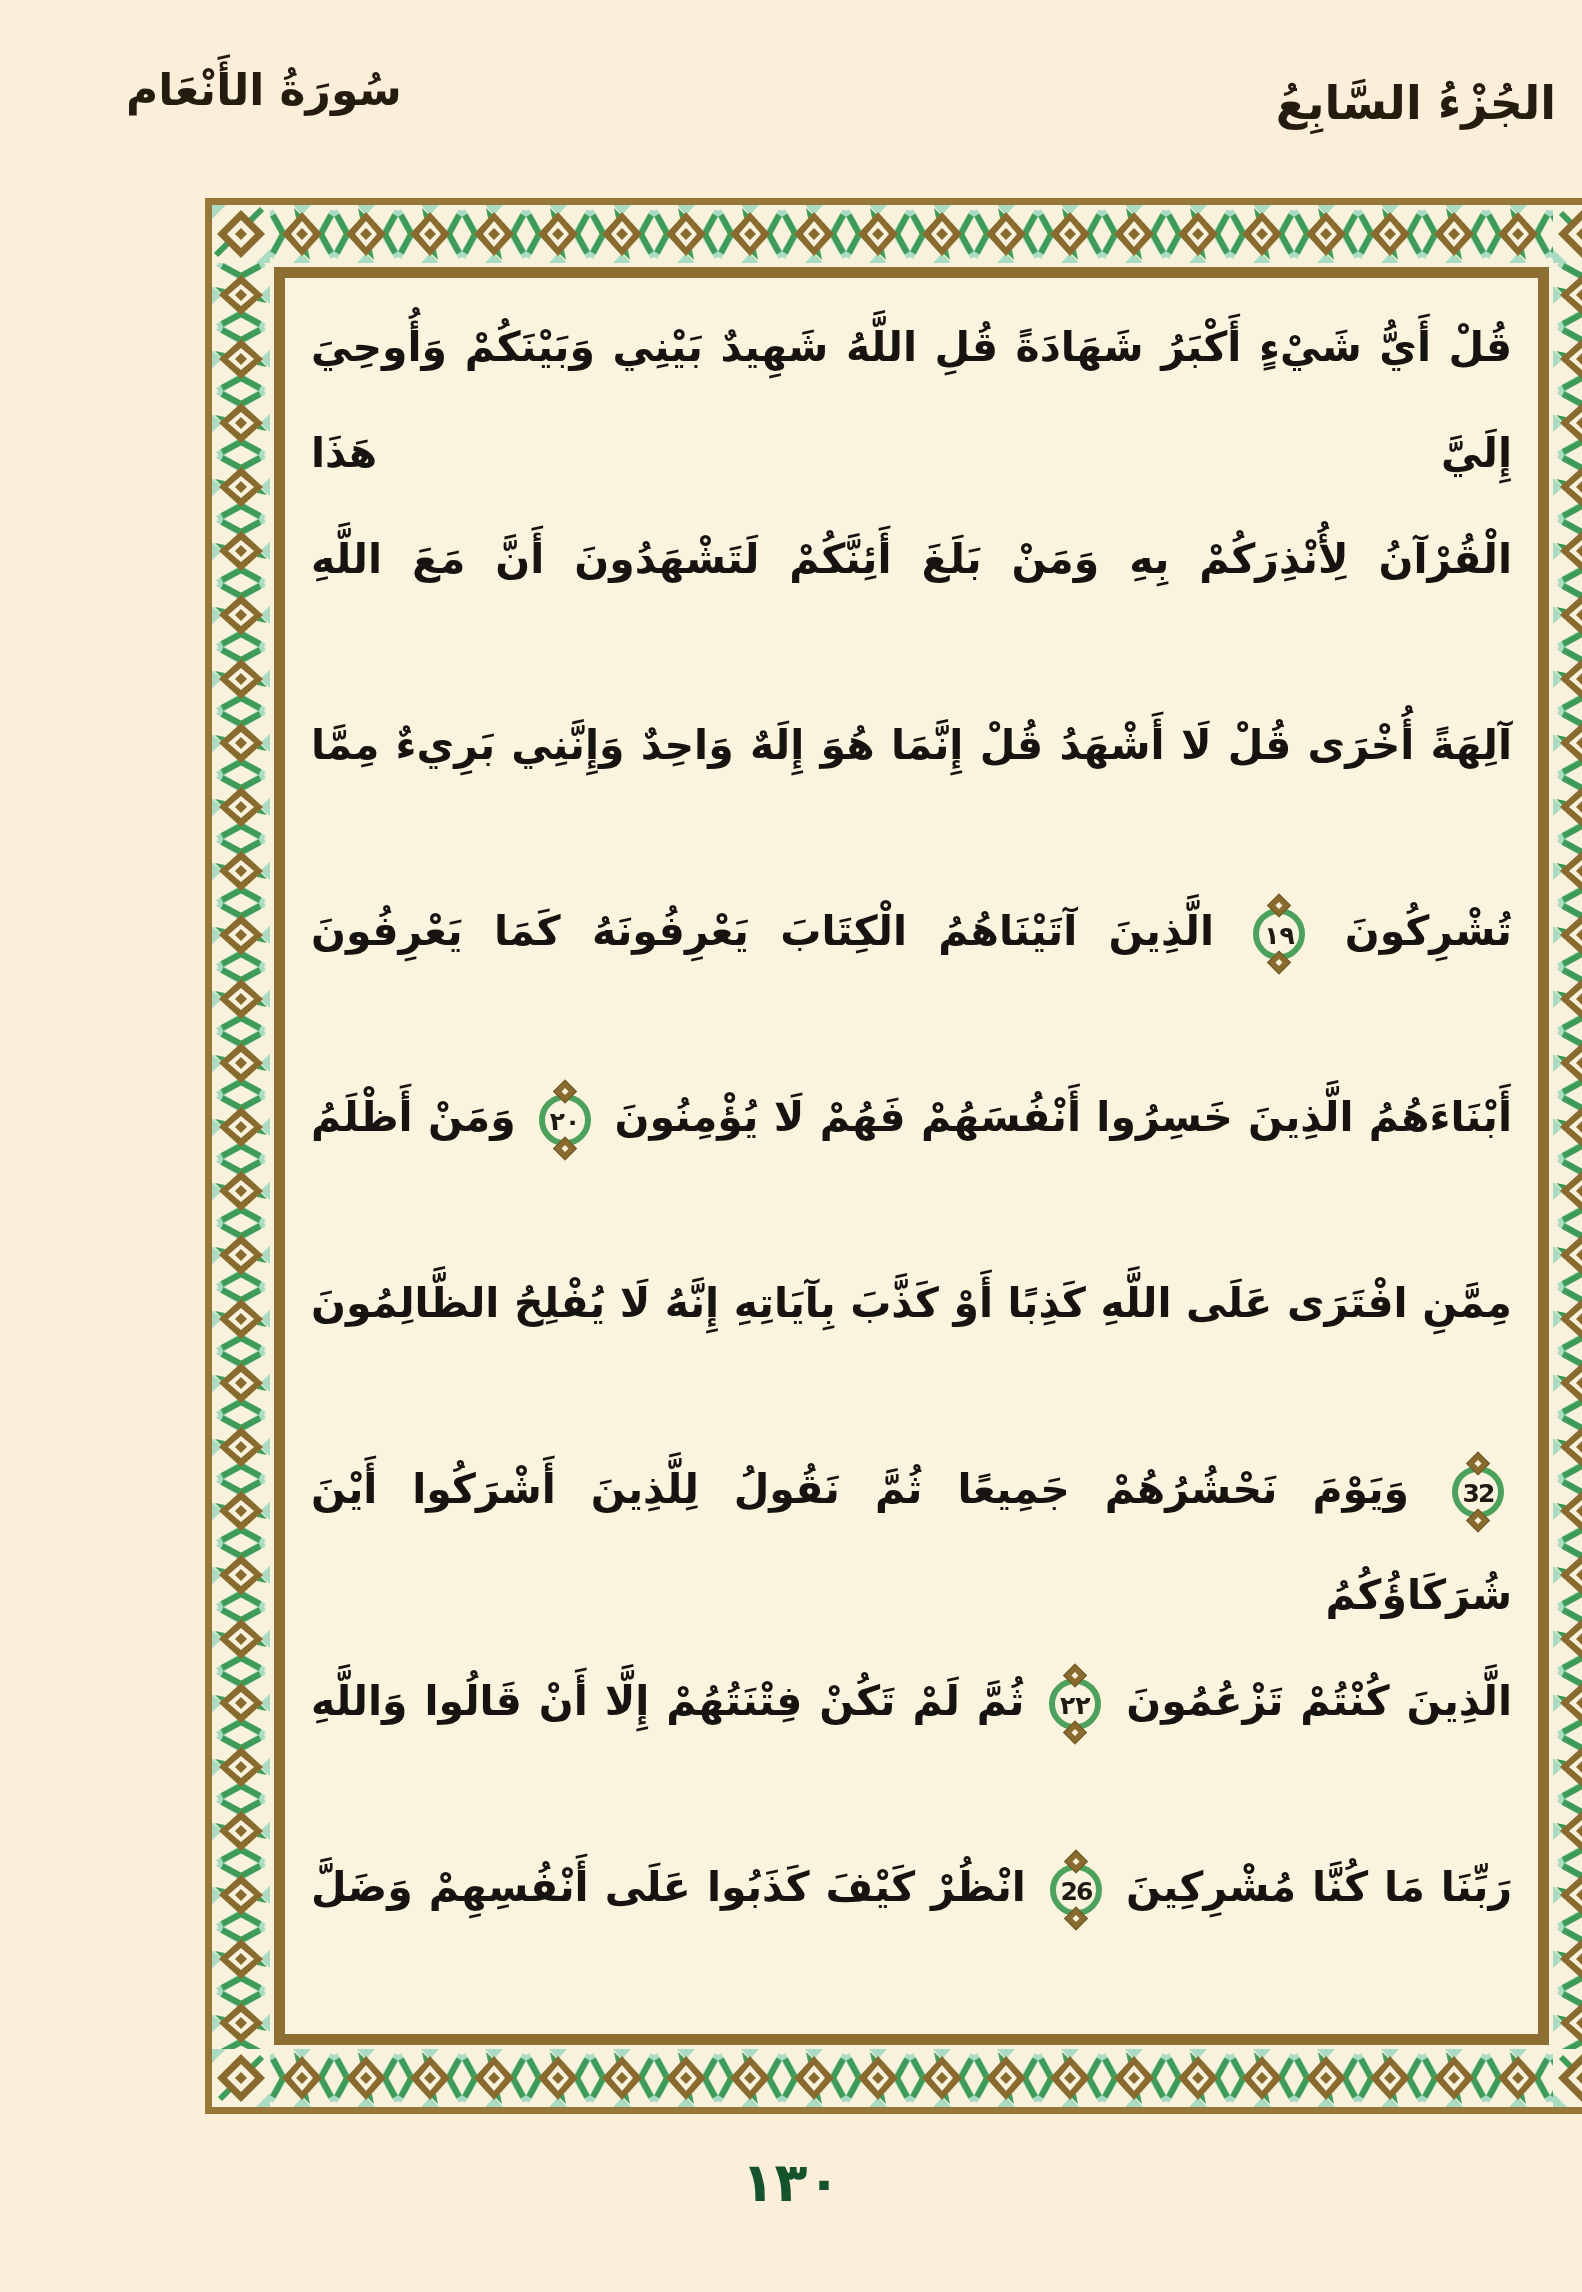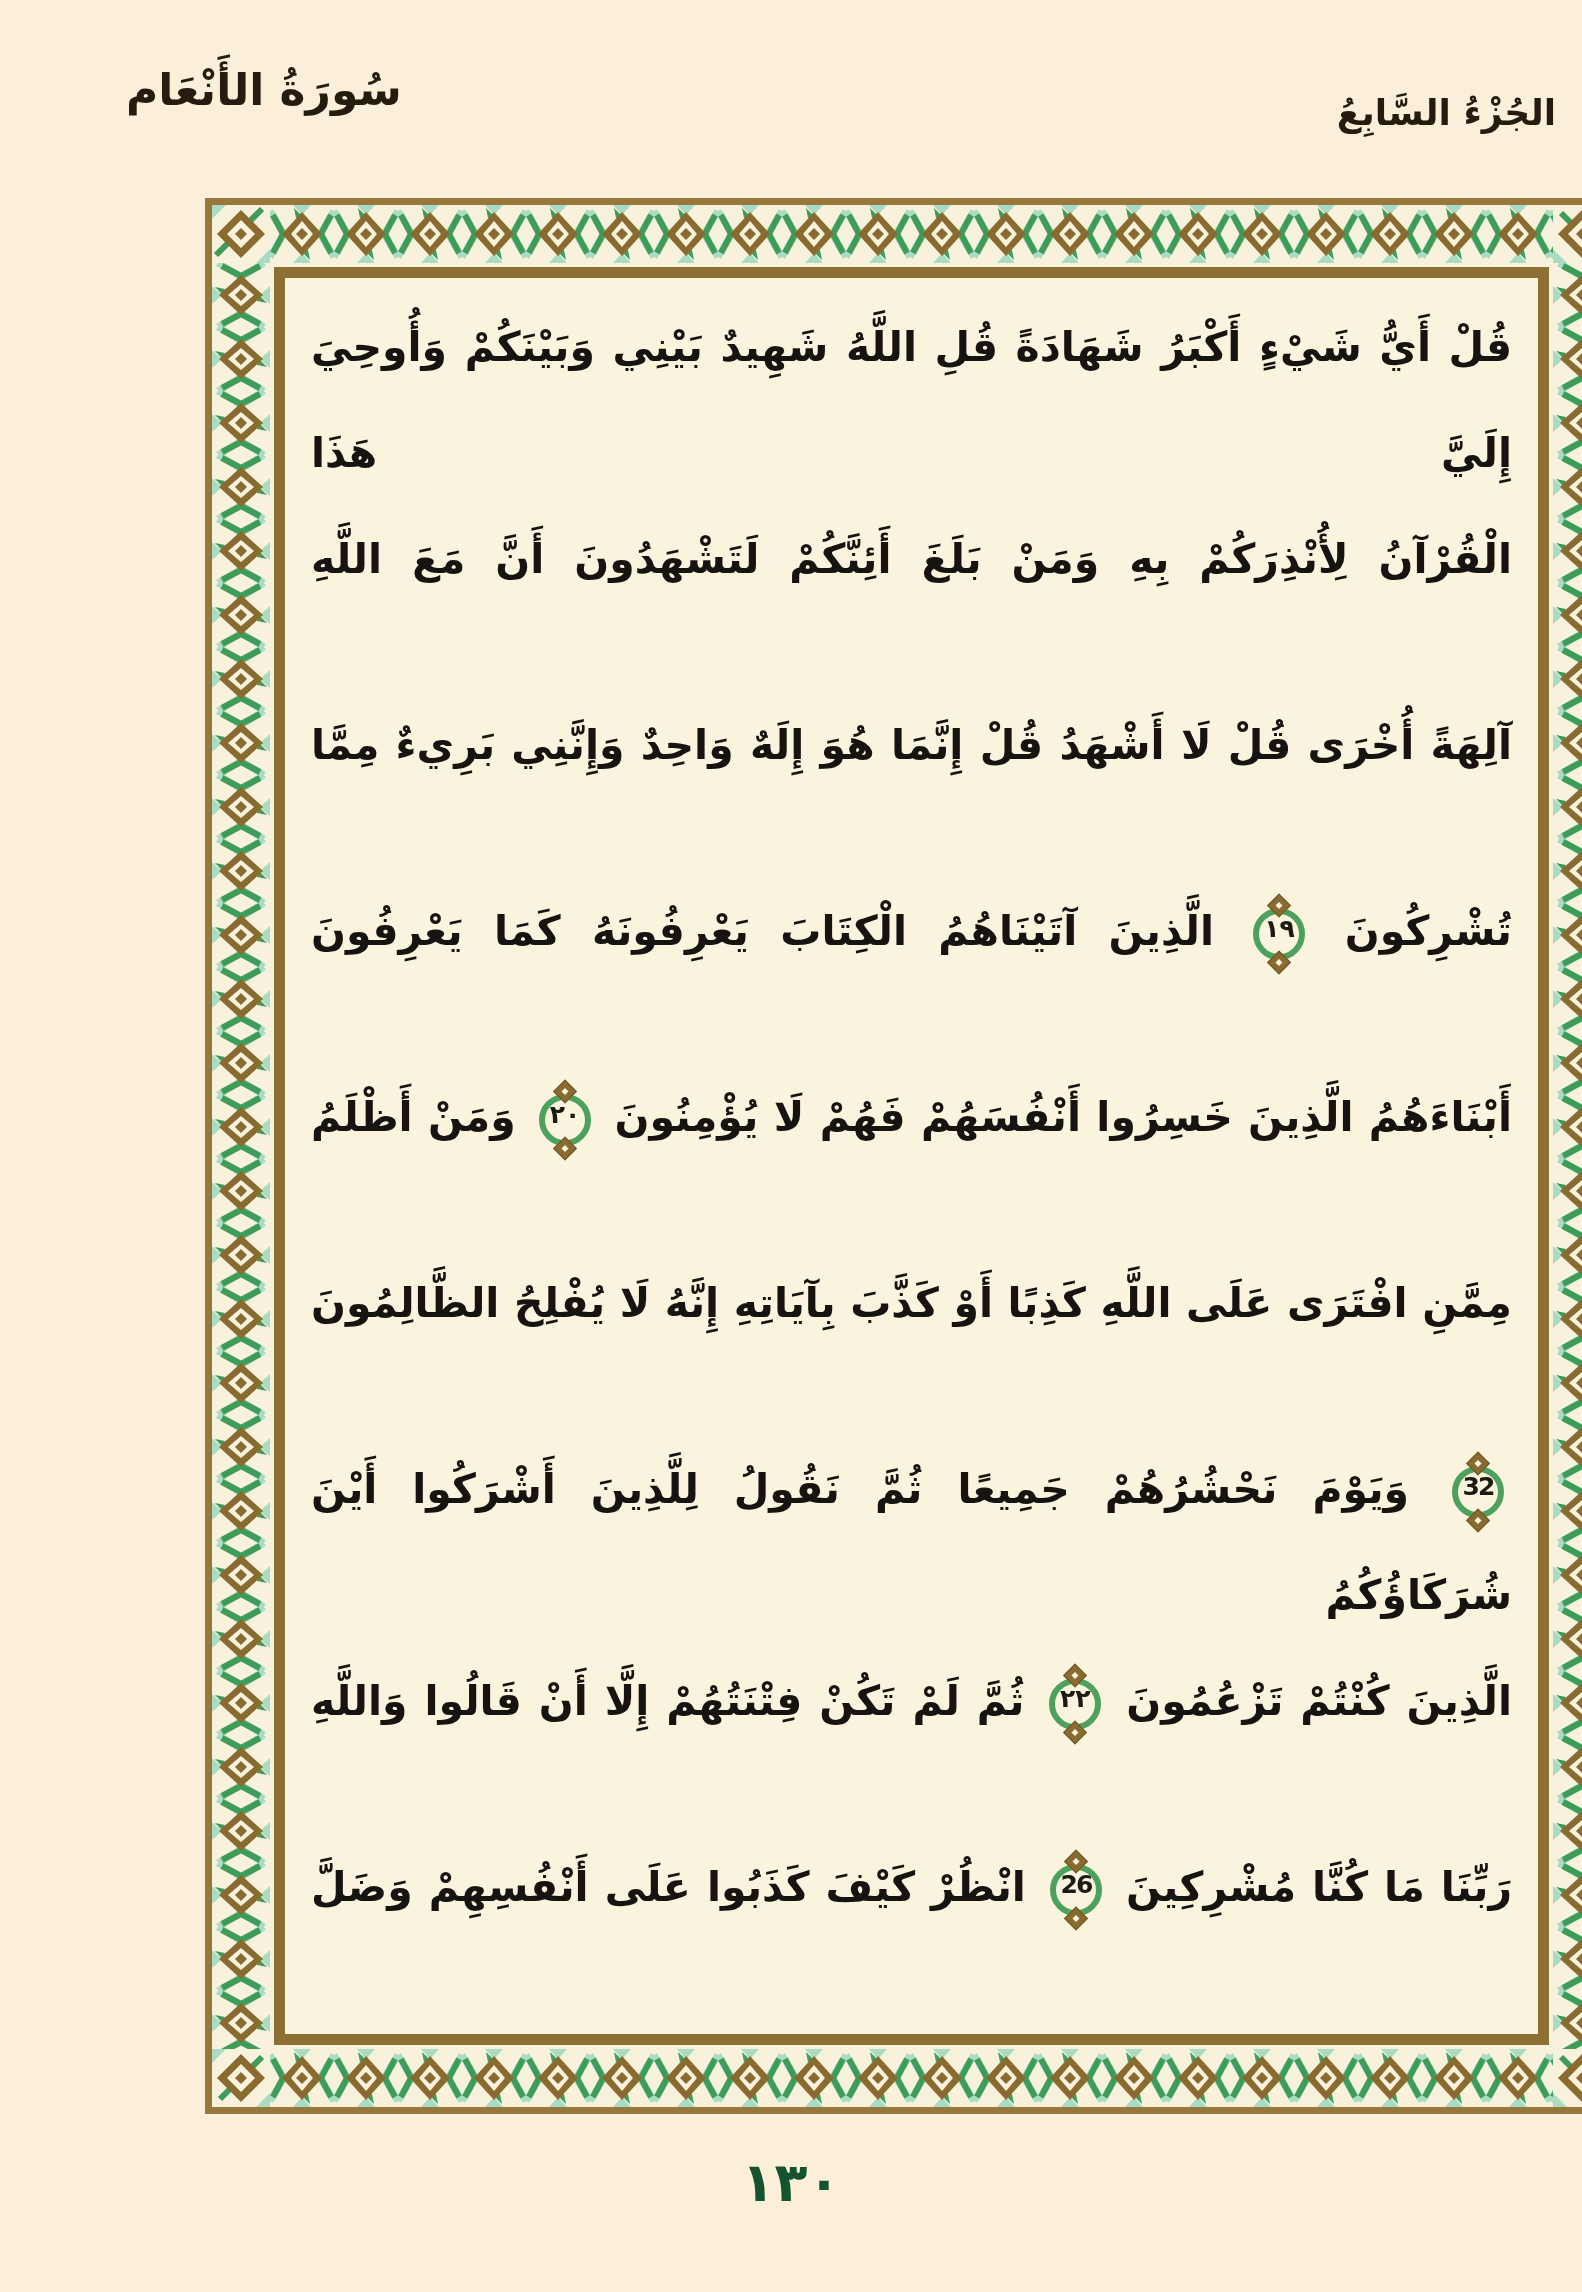--- a/index.html
+++ b/index.html
@@ -25,22 +25,22 @@
   }
   .page{position:relative;width:1582px;height:2292px;background:var(--page-bg);}
 
   
   .header-left{
     position:absolute;top:64px;left:126px;
     font-size:44px;font-weight:700;color:var(--header-ink);
     letter-spacing:-1px;
   }
   .header-right{
-    position:absolute;top:92px;right:26px;
-    font-size:36px;font-weight:700;color:var(--header-ink);
+    position:absolute;top:76px;right:26px;
+    font-size:46px;font-weight:700;color:var(--header-ink);
     letter-spacing:-1px;
     margin-left:34px;
   }
 
   
   .frame{
     position:absolute;left:205px;top:198px;width:1413px;height:1916px;
     border:7px solid var(--brown-line);
     background:var(--band-bg);
   }
@@ -70,21 +70,21 @@
     line-height:106px;
     font-size:41px;
     font-weight:700;
     color:var(--ink);
     white-space:normal;
   }
   .ayah-text{color:var(--ink);}
 
   
   .verse-marker{
-    display:inline-flex;align-items:flex-start;justify-content:center;
+    display:inline-flex;align-items:center;justify-content:center;
     width:52px;height:52px;
     border:6px solid var(--marker-ring);
     border-radius:50%;
     position:relative;
     vertical-align:middle;
     margin:0 8px;
     background:var(--panel-bg);
   }
   .marker-num{
     font-size:25px;font-weight:700;color:#1d1a14;line-height:1;margin-top:2px;

